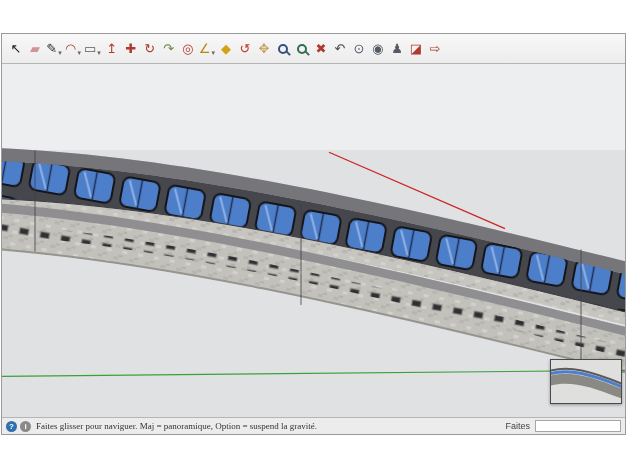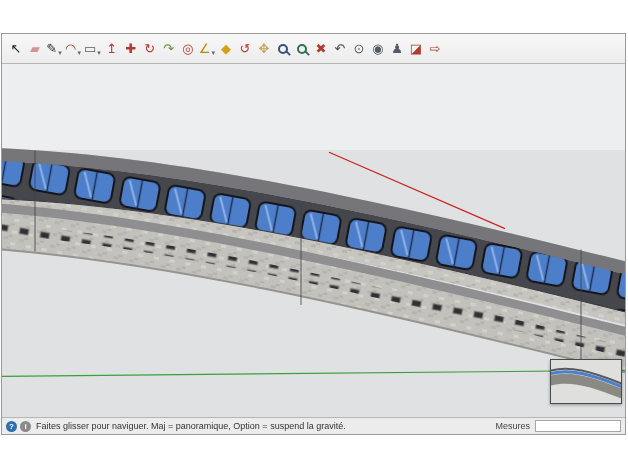--- a/index.html
+++ b/index.html
@@ -35,21 +35,21 @@
   }
   
   .statusbar{
     height:17px; flex:0 0 17px; display:flex; align-items:center; gap:5px;
     padding:0 4px; background:#ececec; border-top:1px solid #b5b5b5;
     font-size:9px; color:#333;
   }
   .sicon{ width:11px; height:11px; border-radius:50%; color:#fff; font-size:8px;
           font-weight:bold; display:inline-flex; align-items:center; justify-content:center;
           border:none; cursor:pointer; }
-  .hint{ white-space:nowrap; overflow:hidden; }
+  .hint{ white-space:nowrap; overflow:hidden;font-family:Liberation Serif, serif; }
   .spacer{ flex:1 1 auto; }
   .mlabel{ color:#444; }
   .mfield{ width:86px; height:12px; border:1px solid #a5a5a5; background:#fff;
            font-size:9px; padding:0 2px; font-family:"Liberation Sans",sans-serif; }
 </style>
 </head>
 <body>
 
 <div class="app-window">
 
@@ -187,16 +187,16 @@
     </div>
   </div>
 
   <div class="statusbar">
     <span style="display:inline-flex;gap:3px;">
         <button class="sicon" style="background: rgb(45, 111, 176);">?</button>
         <button class="sicon" style="background: rgb(138, 138, 138);">i</button>
       </span>
     <span class="hint">Faites glisser pour naviguer. Maj = panoramique, Option = suspend la gravité.</span>
     <span class="spacer"></span>
-    <span class="mlabel">Mesures</span>
+    <span class="mlabel">Faites</span>
     <input class="mfield" type="text" value="" style="">
   </div>
 </div>
 
 </body></html>

